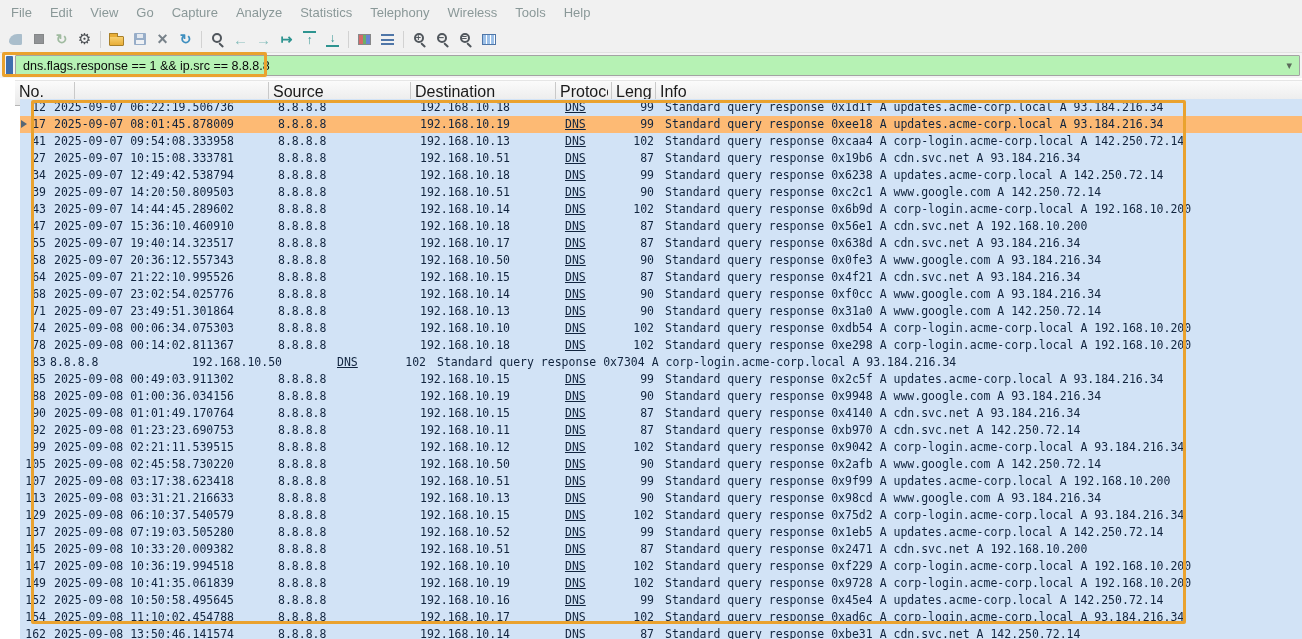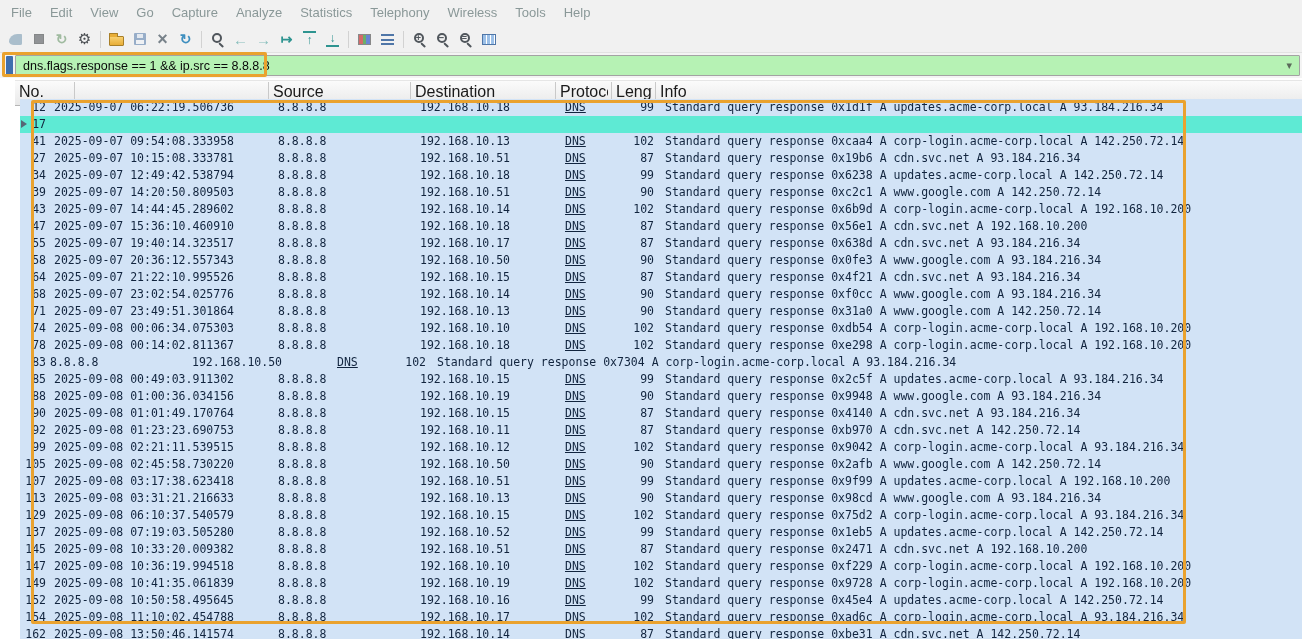--- a/index.html
+++ b/index.html
@@ -104,21 +104,21 @@
   
   .packet-list {
     position:absolute; top:99px; left:0; right:0; bottom:0;
     background:#ffffff; overflow:hidden;margin-left:20px;
   }
   .row {
     position:relative; display:flex; height:17px; background:#d2e3f6;
     font-family:"DejaVu Sans Mono","Liberation Mono",monospace;
     font-size:11.5px; line-height:17px; color:#11243e; white-space:pre;
   }
-  .row.selected { background:#5eead4;flex-direction:column; }
+  .row.selected { background:#fdba74; }
   .row.selected::before {
     content:""; position:absolute; left:1px; top:4px;
     border-left:6px solid #566776; border-top:4px solid transparent; border-bottom:4px solid transparent;
   }
   .cell { flex:none; overflow:hidden; }
   .c-no    { width:26px; text-align:right; }
   .c-time  { width:228px; padding-left:8px; }
   .c-src   { width:142px; padding-left:4px; }
   .c-dst   { width:145px; padding-left:4px; }
   .c-proto { width:56px;  padding-left:4px;text-decoration:underline; }

